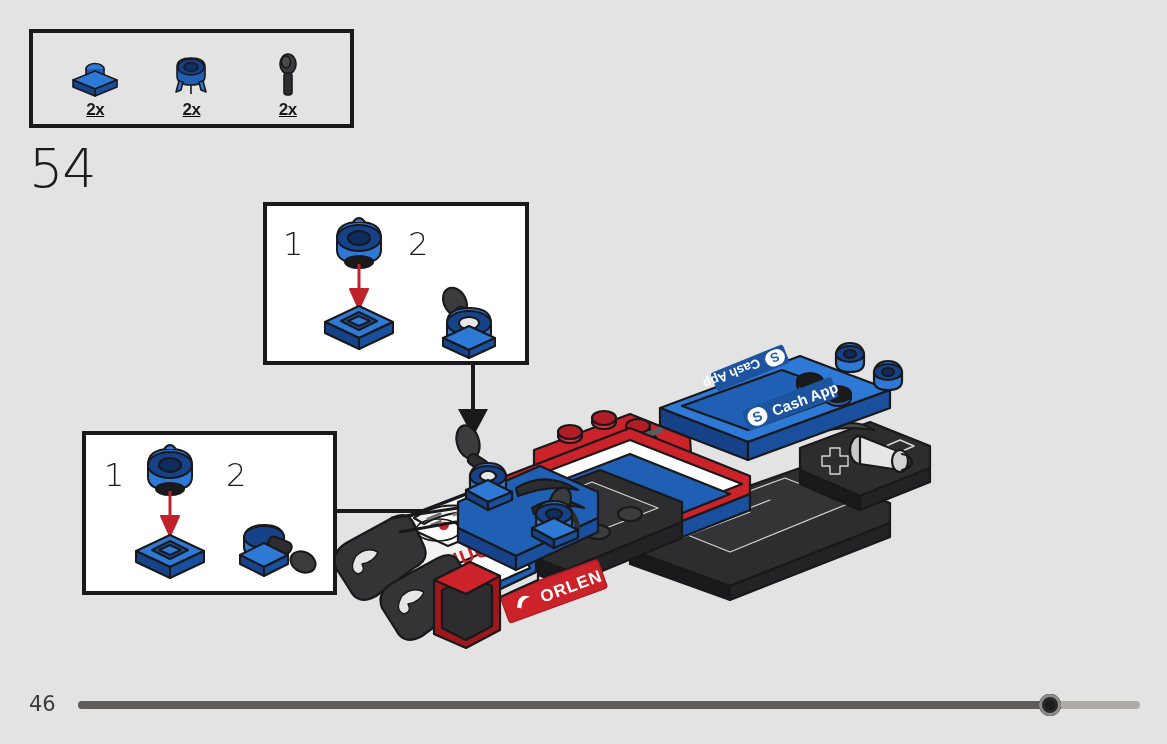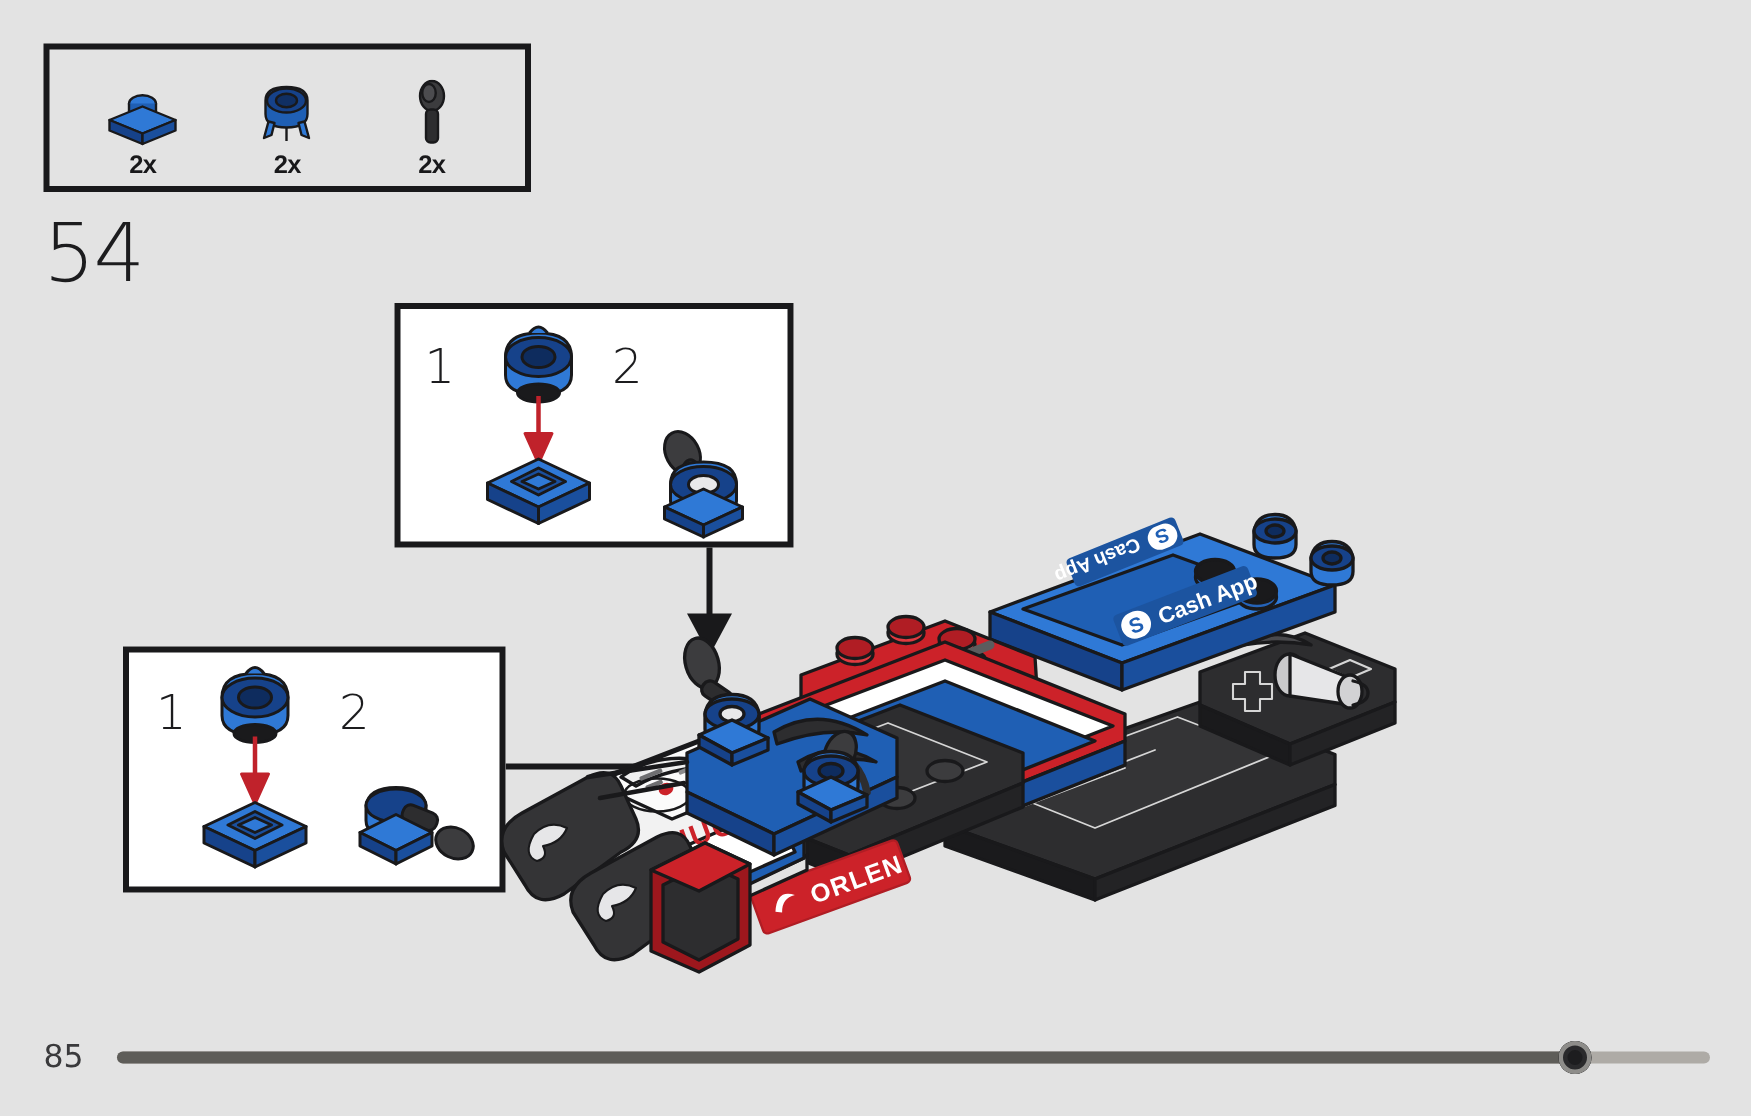--- a/index.html
+++ b/index.html
@@ -28,20 +28,21 @@
     top: 29px;
     width: 325px;
     height: 99px;
     border: 4px solid #19191b;
     background: #e3e3e3;
     box-sizing: border-box;
     display: flex;
     align-items: center;
     justify-content: space-around;
     padding: 0 14px;
+    text-decoration: underline;
   }
   .part-cell {
     width: 86px;
     display: flex;
     flex-direction: column;
     align-items: center;
     justify-content: flex-end;
     height: 78px;
   }
   .part-art { height: 46px; display:flex; align-items:flex-end; justify-content:center; }
@@ -481,19 +482,19 @@
       </g>
 
       <g fill="none" stroke="#19191b" stroke-width="3">
         <path d="M62 200 L128 190"></path>
         <path d="M70 214 L126 204"></path>
       </g>
 
     </g>
   </svg>
 
-  <div class="page-num">85</div>
+  <div class="page-num">46</div>
   <div class="progress-track">
     <div class="progress-fill" style="width: 91.5%;"></div>
     <div class="progress-knob" style="left: 91.5%;"></div>
   </div>
 
 </div>
 
 </body></html>

